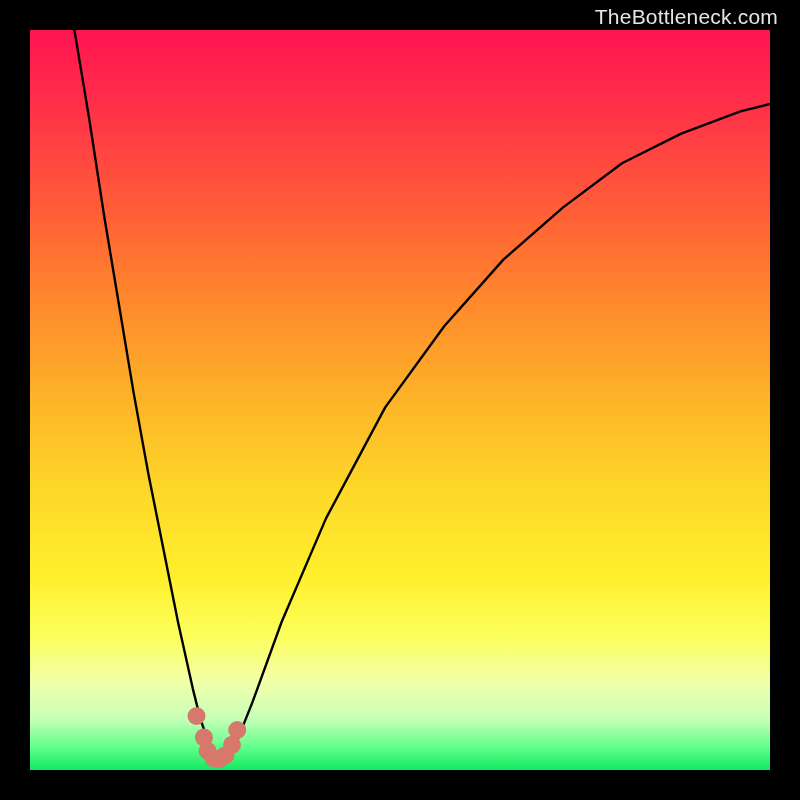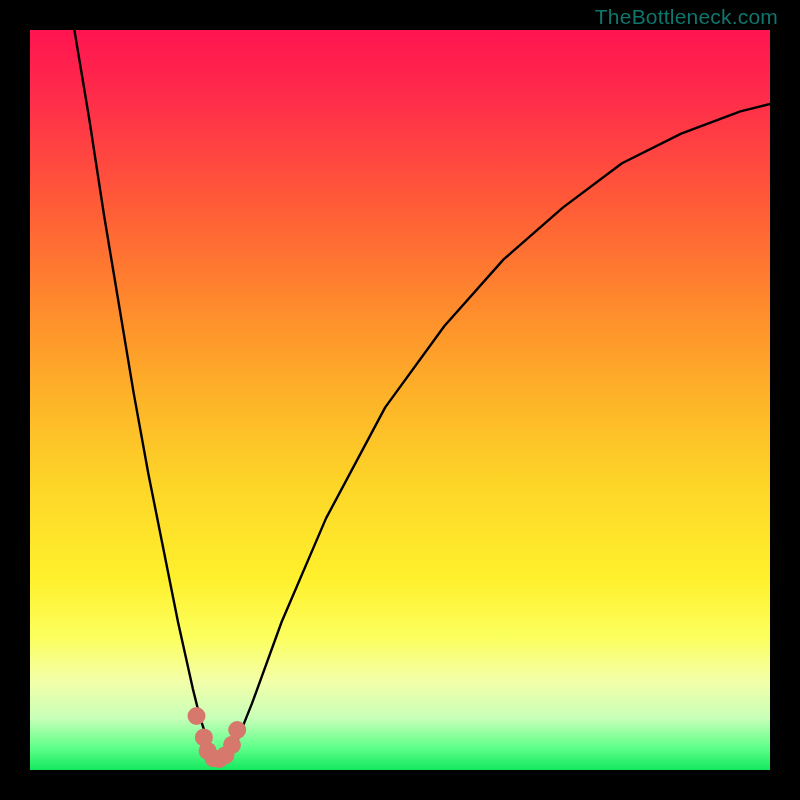--- a/index.html
+++ b/index.html
@@ -43,21 +43,21 @@
 
   .curve {
     position: absolute;
     left: 0; top: 0;
     width: 740px; height: 740px;
   }
 
   .watermark {
     position: absolute;
     top: 5px; right: 22px;
-    color: #0f766e;
+    color: #e5e5e5;
     font-size: 21px;
     letter-spacing: 0.2px;
     font-weight: 400;
   }
 </style>
 </head>
 <body>
 
 <div class="frame">
 

